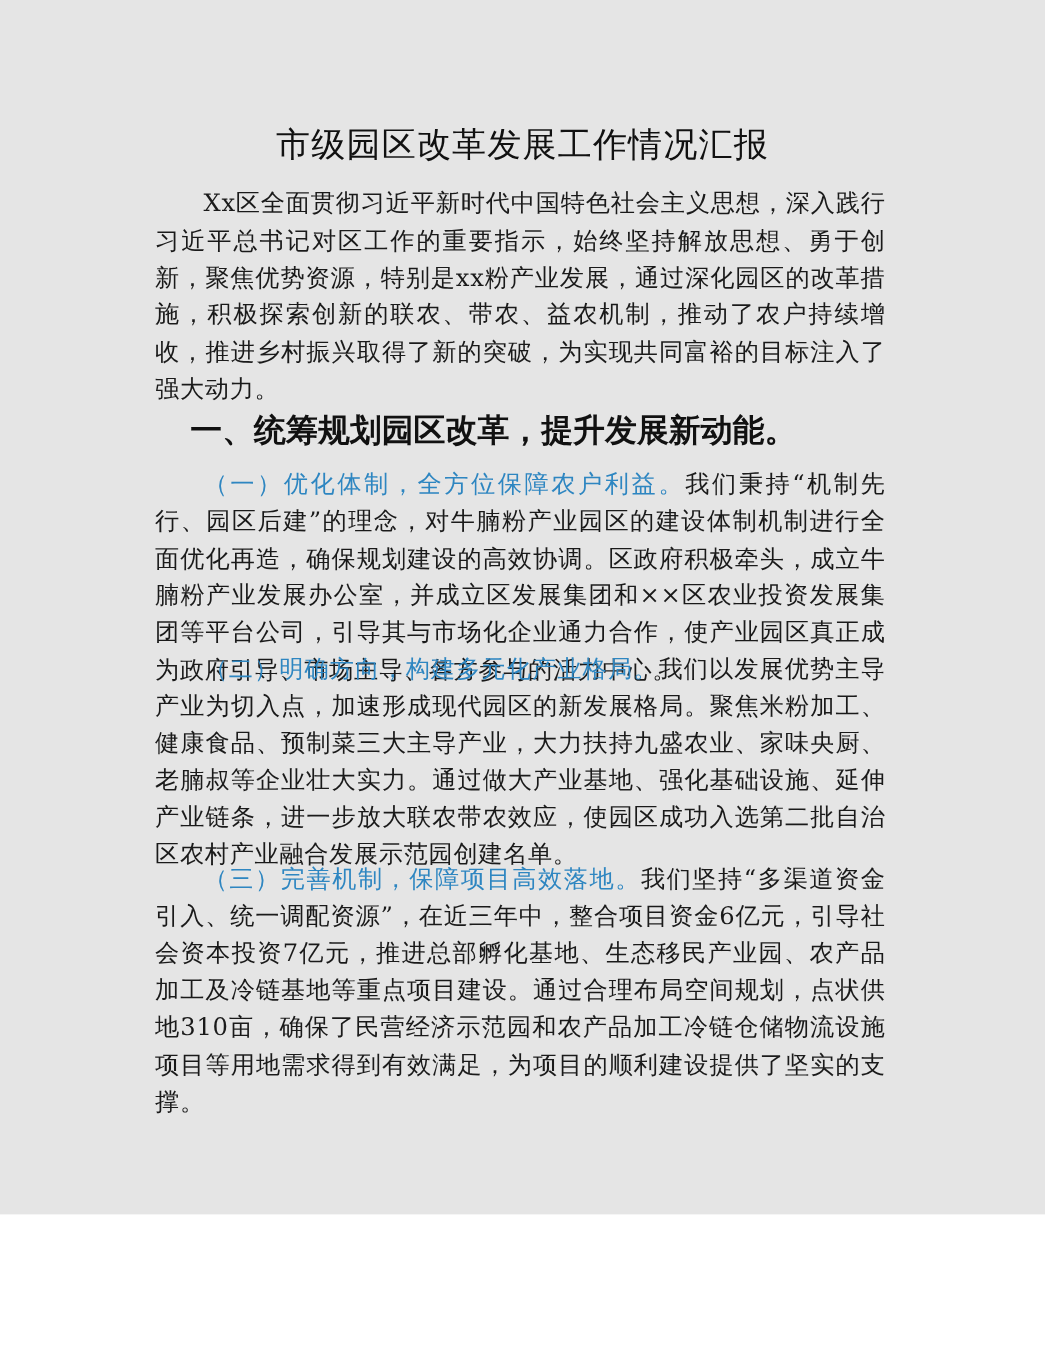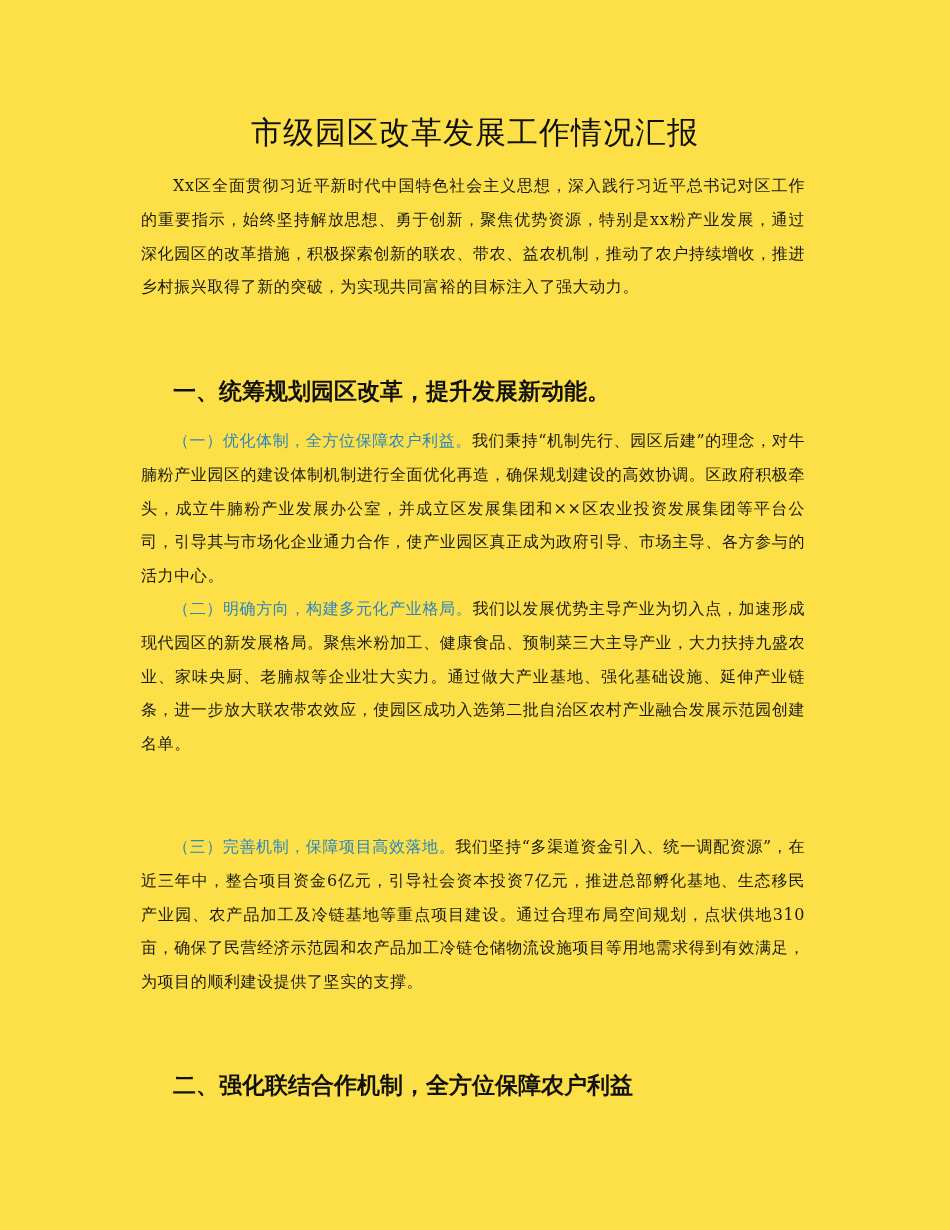--- a/index.html
+++ b/index.html
@@ -1,45 +1,44 @@
 <!DOCTYPE html>
 <html><head>
 <meta charset="utf-8">
 <style>
   html, body { margin: 0; padding: 0; background: #ffffff; }
   body { width: 950px; height: 1230px; position: relative; overflow: hidden; }
-  .page { position: absolute; left: 0; top: 0; width: 950px; height: 1230px; background: #fde047; }
+  .page { position: absolute; left: 0; top: 0; width: 950px; height: 1104px; background: #e5e5e5; }
   .title {
     position: absolute; left: 0; width: 950px; top: 112px;
     text-align: center; font-family: "DejaVu Serif", "Liberation Serif", serif;
     font-size: 31px; color: #111; letter-spacing: 1px; line-height: 40px;
   }
   .para {
     position: absolute; left: 141px; width: 664px;
     font-family: "DejaVu Serif", "Liberation Serif", serif;
-    font-size: 16px; line-height: 33.8px; color: #1a1a1a;
+    font-size: 22px; line-height: 33.8px; color: #1a1a1a;
     text-align: justify; text-indent: 2em; letter-spacing: 0.6px; margin: 0;
   }
   .heading {
     position: absolute; left: 173px; width: 640px;
     font-family: "DejaVu Sans", "Liberation Sans", sans-serif;
-    font-size: 23px; font-weight: bold; color: #111; line-height: 34px; margin: 0;
+    font-size: 29px; font-weight: bold; color: #111; line-height: 34px; margin: 0;
   }
   .sub { color: #2e86c1; }
 </style>
 </head>
 <body>
 
 <div class="page">
   <div class="title">市级园区改革发展工作情况汇报</div>
 
   <p class="para" style="top:169px;">Xx区全面贯彻习近平新时代中国特色社会主义思想，深入践行习近平总书记对区工作的重要指示，始终坚持解放思想、勇于创新，聚焦优势资源，特别是xx粉产业发展，通过深化园区的改革措施，积极探索创新的联农、带农、益农机制，推动了农户持续增收，推进乡村振兴取得了新的突破，为实现共同富裕的目标注入了强大动力。</p>
 
   <p class="heading" style="top:374px;">一、统筹规划园区改革，提升发展新动能。</p>
 
   <p class="para" style="top:424px;"><span class="sub">（一）优化体制，全方位保障农户利益。</span><span>我们秉持“机制先行、园区后建”的理念，对牛腩粉产业园区的建设体制机制进行全面优化再造，确保规划建设的高效协调。区政府积极牵头，成立牛腩粉产业发展办公室，并成立区发展集团和××区农业投资发展集团等平台公司，引导其与市场化企业通力合作，使产业园区真正成为政府引导、市场主导、各方参与的活力中心。</span></p>
 
   <p class="para" style="top:592px;"><span class="sub">（二）明确方向，构建多元化产业格局。</span><span>我们以发展优势主导产业为切入点，加速形成现代园区的新发展格局。聚焦米粉加工、健康食品、预制菜三大主导产业，大力扶持九盛农业、家味央厨、老腩叔等企业壮大实力。通过做大产业基地、强化基础设施、延伸产业链条，进一步放大联农带农效应，使园区成功入选第二批自治区农村产业融合发展示范园创建名单。</span></p>
 
-  <p class="para" style="top:830px;"><span class="sub">（三）完善机制，保障项目高效落地。</span><span>我们坚持“多渠道资金引入、统一调配资源”，在近三年中，整合项目资金6亿元，引导社会资本投资7亿元，推进总部孵化基地、生态移民产业园、农产品加工及冷链基地等重点项目建设。通过合理布局空间规划，点状供地310亩，确保了民营经济示范园和农产品加工冷链仓储物流设施项目等用地需求得到有效满足，为项目的顺利建设提供了坚实的支撑。</span></p>
+  <p class="para" style="top:783px;"><span class="sub">（三）完善机制，保障项目高效落地。</span><span>我们坚持“多渠道资金引入、统一调配资源”，在近三年中，整合项目资金6亿元，引导社会资本投资7亿元，推进总部孵化基地、生态移民产业园、农产品加工及冷链基地等重点项目建设。通过合理布局空间规划，点状供地310亩，确保了民营经济示范园和农产品加工冷链仓储物流设施项目等用地需求得到有效满足，为项目的顺利建设提供了坚实的支撑。</span></p>
 
-  <p class="heading" style="top:1068px;">二、强化联结合作机制，全方位保障农户利益</p>
 </div>
 
 </body></html>

